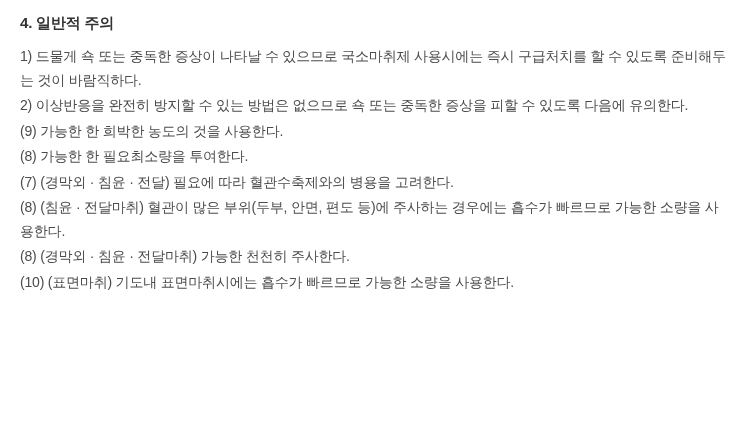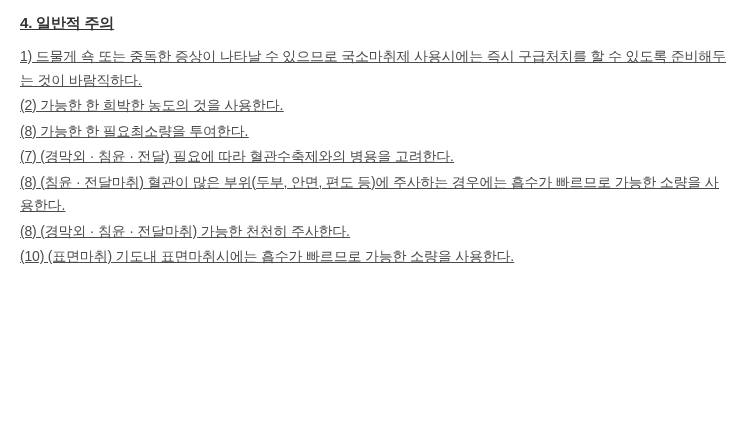--- a/index.html
+++ b/index.html
@@ -1,15 +1,15 @@
 <!DOCTYPE html>
 <html lang="ko"><head>
 <meta charset="utf-8">
 <style>
-  * { margin: 0; padding: 0; box-sizing: border-box; text-decoration: underline; }
+  * { margin: 0; padding: 0; box-sizing: border-box; }
   html, body {
     width: 751px;
     height: 421px;
     background: #ffffff;
     overflow: hidden;
     font-family: "Liberation Sans", "DejaVu Sans", sans-serif;
   }
   .doc {
     padding: 10px 18px 10px 20px;
     width: 751px;
@@ -35,20 +35,21 @@
     overflow-wrap: break-word;
   }
 </style>
 </head>
 <body>
 
 <div class="doc">
   <h2>4. 일반적 주의</h2>
   <div id="paragraph-list">
       <p>1) 드물게 쇽 또는 중독한 증상이 나타날 수 있으므로 국소마취제 사용시에는 즉시 구급처치를 할 수 있도록 준비해두는 것이 바람직하다.</p>
-      <p>(2) 가능한 한 희박한 농도의 것을 사용한다.</p>
+      <p>2) 이상반응을 완전히 방지할 수 있는 방법은 없으므로 쇽 또는 중독한 증상을 피할 수 있도록 다음에 유의한다.</p>
+      <p>(9) 가능한 한 희박한 농도의 것을 사용한다.</p>
       <p>(8) 가능한 한 필요최소량을 투여한다.</p>
       <p>(7) (경막외 · 침윤 · 전달) 필요에 따라 혈관수축제와의 병용을 고려한다.</p>
       <p>(8) (침윤 · 전달마취) 혈관이 많은 부위(두부, 안면, 편도 등)에 주사하는 경우에는 흡수가 빠르므로 가능한 소량을 사용한다.</p>
       <p>(8) (경막외 · 침윤 · 전달마취) 가능한 천천히 주사한다.</p>
       <p>(10) (표면마취) 기도내 표면마취시에는 흡수가 빠르므로 가능한 소량을 사용한다.</p>
     </div>
 </div>
 
 </body></html>

